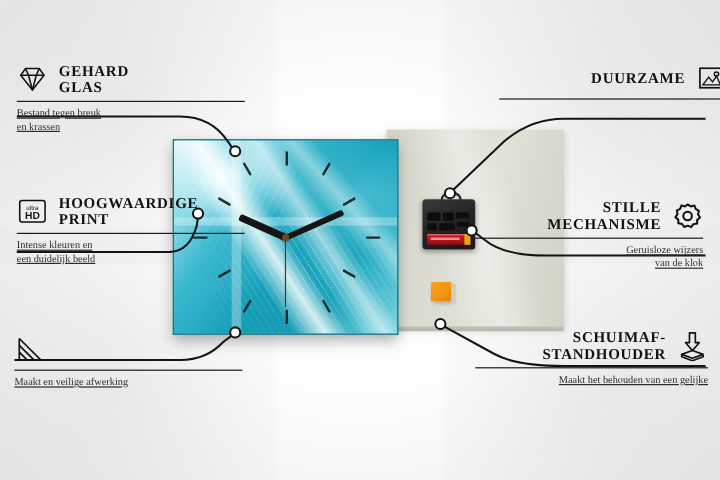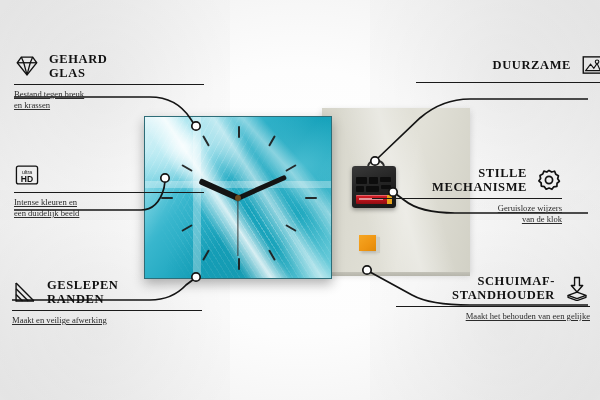--- a/index.html
+++ b/index.html
@@ -271,20 +271,24 @@
 
   <div class="callout left" style="left:14px;top:162px;">
     <div class="co-head">
       <span class="co-icon">
         <svg viewBox="0 0 32 32">
           <rect x="3" y="5" width="26" height="22" rx="2.5" fill="none" stroke="currentColor" stroke-width="1.6"></rect>
           <text x="16" y="14.6" font-family="Liberation Sans, sans-serif" font-size="6.4" text-anchor="middle" fill="currentColor">ultra</text>
           <text x="16" y="24" font-family="Liberation Sans, sans-serif" font-size="10.5" font-weight="bold" text-anchor="middle" fill="currentColor">HD</text>
         </svg>
       </span>
+      <span class="co-title">
+        <span>HOOGWAARDIGE</span><br>
+        <span>PRINT</span>
+      </span>
     </div>
     <div class="co-rule"></div>
     <div class="co-sub">
       <span>Intense kleuren en</span><br>
       <span>een duidelijk beeld</span>
     </div>
   </div>
 
   <div class="callout left" style="left:12px;top:278px;">
     <div class="co-head">
@@ -292,24 +296,20 @@
         <svg viewBox="0 0 32 32">
             <g stroke="currentColor" stroke-width="1.7" fill="none">
           <path d="M5 5 L27 27"></path>
               <path d="M5 12 L20 27"></path>
               <path d="M5 19 L13 27"></path>
               <path d="M5 26 L6 27"></path>
           <path d="M5 5 L5 27 L27 27"></path>
         </g>
           </svg>
       </span>
-      <span class="co-title">
-        <span>GESLEPEN</span><br>
-        <span>RANDEN</span>
-      </span>
     </div>
     <div class="co-rule"></div>
     <div class="co-sub">
       <span>Maakt en veilige afwerking</span>
     </div>
   </div>
 
   <div class="callout right" style="left:416px;top:52px;">
     <div class="co-head">
       <span class="co-icon">
@@ -319,21 +319,21 @@
           <circle cx="21" cy="12" r="2.2" fill="none" stroke="currentColor" stroke-width="1.4"></circle>
         </svg>
       </span>
       <span class="co-title">
         <span>DUURZAME</span><br>
       </span>
     </div>
     <div class="co-rule"></div>
   </div>
 
-  <div class="callout right" style="left:372px;top:166px;">
+  <div class="callout right" style="left:396px;top:166px;">
     <div class="co-head">
       <span class="co-icon">
         <svg viewBox="0 0 32 32">
             <g fill="none" stroke="currentColor" stroke-width="2.1" stroke-linejoin="round">
           <path d="M16 4.2 l3.3 2.0 3.6 -1.0 1.4 3.6 3.3 1.9 -0.9 3.7 2.1 3.2 -2.9 2.4 -0.2 3.8 -3.8 0.6 -2.3 3.0 -3.5 -1.5 -3.6 1.4 -2.2 -3.1 -3.8 -0.7 -0.1 -3.8 -2.9 -2.5 2.2 -3.1 -0.8 -3.7 3.4 -1.8 1.5 -3.5 3.5 1.1 Z"></path>
           <circle cx="16" cy="16" r="4.4"></circle>
         </g>
           </svg>
       </span>
       <span class="co-title">

